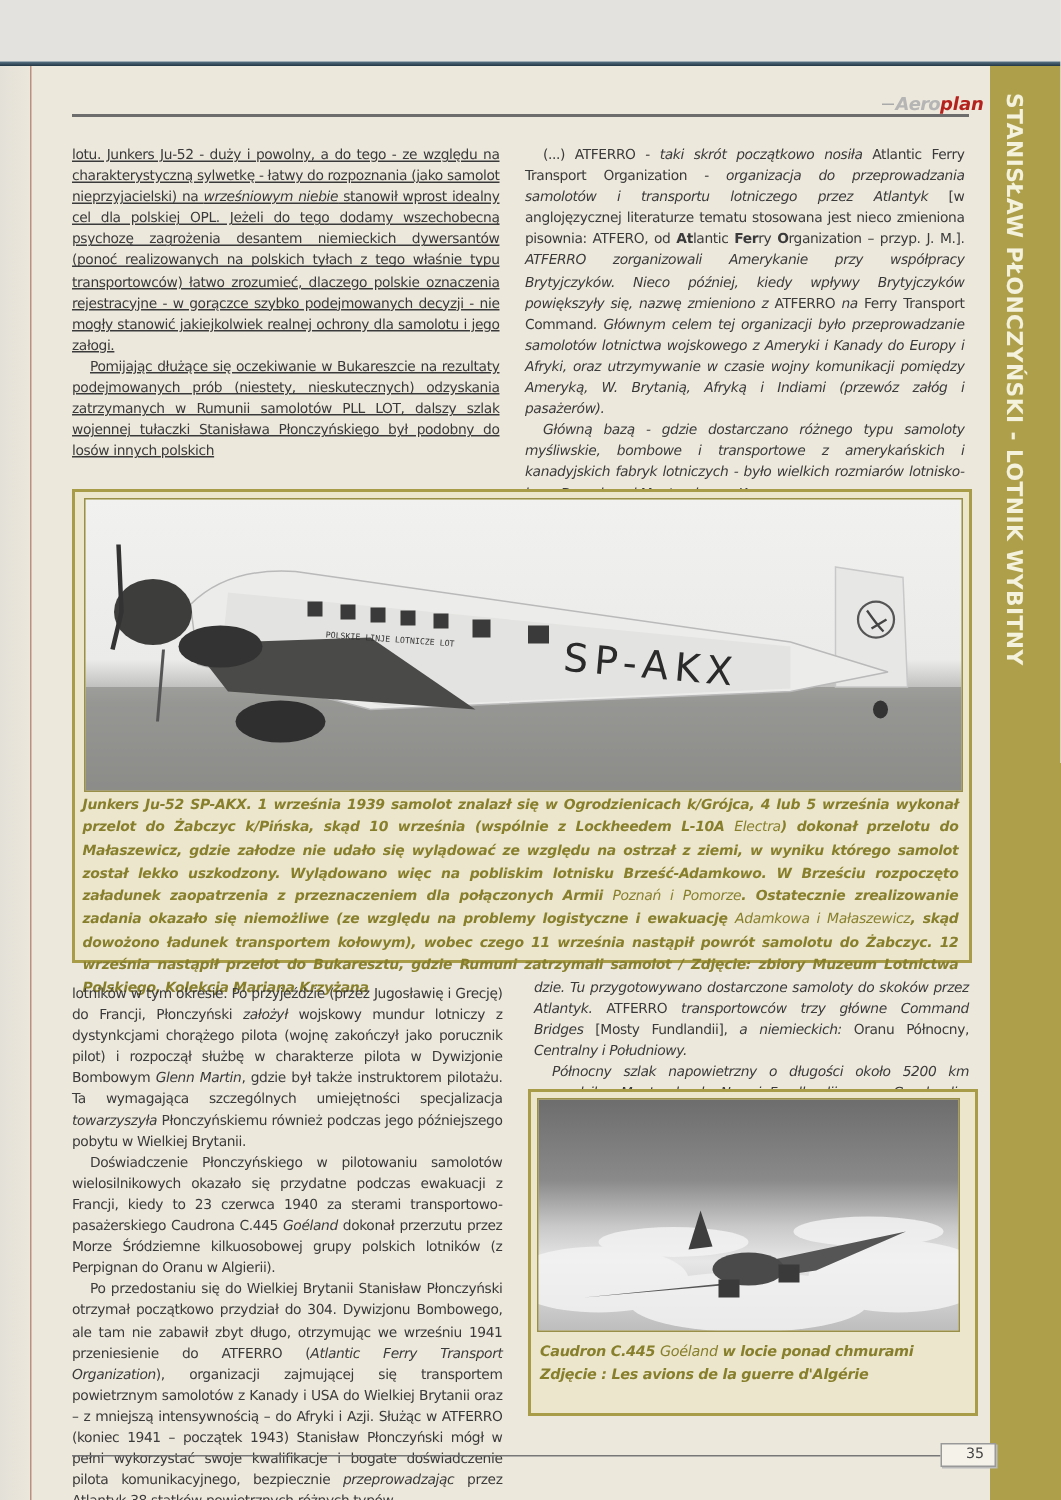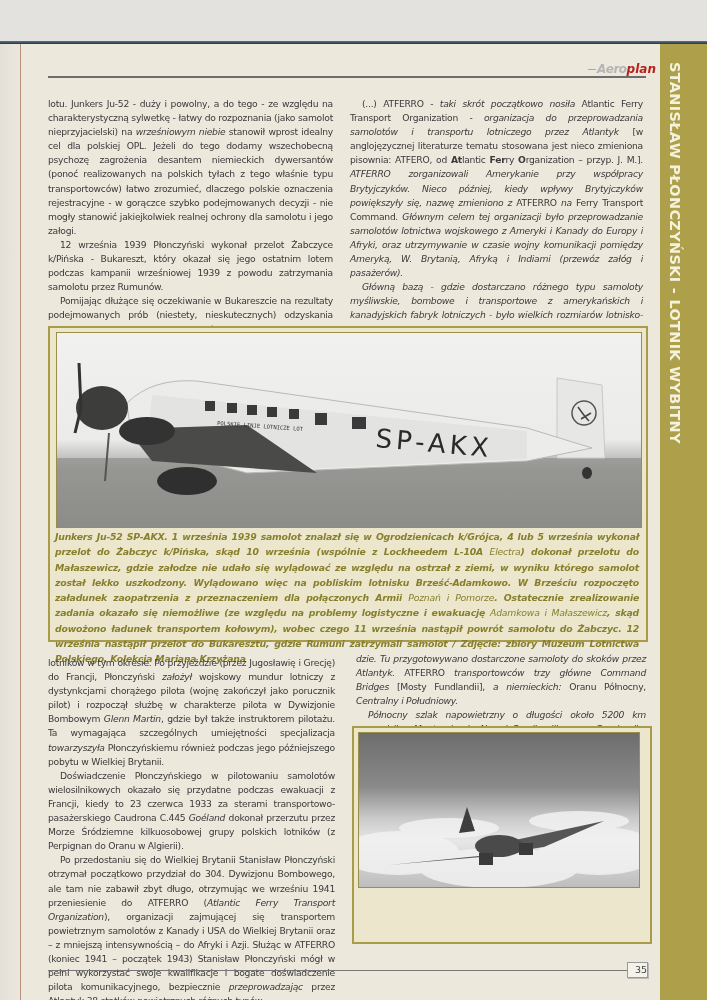--- a/index.html
+++ b/index.html
@@ -36,21 +36,21 @@
   .col {
     position: absolute; color: #3a3a3a;
     font-family: "DejaVu Sans", sans-serif; font-size: 9.2px; line-height: 14.1px;
     text-align: justify; letter-spacing: -0.25px;
   }
   .col p { margin: 0; text-indent: 12px; }
   .col p.noindent { text-indent: 0; }
   .col i { font-style: italic; }
   .col b { font-weight: bold; margin-top: 11px; }
 
-  #col-tl { left: 48px; top: 97px; width: 285px; }
+  #col-tl { left: 48px; top: 97px; width: 285px; text-decoration: underline; }
   #col-tr { left: 350px; top: 97px; width: 293px; }
   #col-bl { left: 48px; top: 656px; width: 287px; }
   #col-br { left: 356px; top: 652px; width: 290px; }
 
   .photo-frame {
     position: absolute; border: 2px solid #a99c48; background: #ece6cc;
   }
   #frame-main { left: 48px; top: 326px; width: 596px; height: 312px; }
   #frame-small { left: 352px; top: 726px; width: 296px; height: 214px; }
 
@@ -65,22 +65,23 @@
     font-style: italic; font-weight: bold; letter-spacing: -0.2px;
   }
   #caption-main { left: 5px; top: 201px; width: 584px; font-size: 9.3px; line-height: 15.3px; text-align: justify; }
   #caption-small { left: 6px; top: 166px; width: 280px; font-size: 9.6px; line-height: 15px; }
   .caption .light { font-weight: normal; }
 
   .page-num-rule { position: absolute; left: 48px; top: 970px; width: 580px; height: 1px; background: #777; }
   .page-num {
     position: absolute; left: 627px; top: 962px; width: 19px; height: 14px;
     background: #f5f2ea; border: 1px solid #999; box-shadow: 1px 1px 0 #bbb;
-    font-size: 9.5px; color: #444; text-align: right; line-height: 14px;
+    font-size: 9.5px; color: #444; text-align: left; line-height: 14px;
     font-family: "DejaVu Sans", sans-serif;
+    padding-left: 16px;
   }
 </style>
 </head>
 <body>
 
 <div class="scan-top"></div>
 <div class="scan-edge"></div>
 <div class="page"></div>
 <div class="fold"></div>
 <div class="fold-line"></div>
@@ -88,21 +89,20 @@
 <div class="side-band"></div>
 <div class="side-title">STANISŁAW PŁONCZYŃSKI - LOTNIK WYBITNY</div>
 
 <div class="logo">
   <span class="dash"></span><span class="a">Aero</span><span class="b">plan</span>
 </div>
 <div class="header-rule"></div>
 
 <div class="col" id="col-tl">
   <p class="noindent"><span>lotu. Junkers Ju-52 - duży i powolny, a do tego - ze względu na charakterystyczną sylwetkę - łatwy do rozpoznania (jako samolot nieprzyjacielski) na </span><i>wrześniowym niebie</i><span> stanowił wprost idealny cel dla polskiej OPL. Jeżeli do tego dodamy wszechobecną psychozę zagrożenia desantem niemieckich dywersantów (ponoć realizowanych na polskich tyłach z tego właśnie typu transportowców) łatwo zrozumieć, dlaczego polskie oznaczenia rejestracyjne - w gorączce szybko podejmowanych decyzji - nie mogły stanowić jakiejkolwiek realnej ochrony dla samolotu i jego załogi.</span></p>
-  <p>12 września 1939 Płonczyński wykonał przelot Żabczyce k/Pińska - Bukareszt, który okazał się jego ostatnim lotem podczas kampanii wrześniowej 1939 z powodu zatrzymania samolotu przez Rumunów.</p>
   <p>Pomijając dłużące się oczekiwanie w Bukareszcie na rezultaty podejmowanych prób (niestety, nieskutecznych) odzyskania zatrzymanych w Rumunii samolotów PLL LOT, dalszy szlak wojennej tułaczki Stanisława Płonczyńskiego był podobny do losów innych polskich</p>
 </div>
 
 <div class="col" id="col-tr">
   <p><span>(...) ATFERRO - </span><i>taki skrót początkowo nosiła</i><span> Atlantic Ferry Transport Organization - </span><i>organizacja do przeprowadzania samolotów i transportu lotniczego przez Atlantyk</i><span> [w anglojęzycznej literaturze tematu stosowana jest nieco zmieniona pisownia: ATFERO, od </span><b>At</b><span>lantic </span><b>Fer</b><span>ry </span><b>O</b><span>rganization – przyp. J. M.]. </span><i>ATFERRO zorganizowali Amerykanie przy współpracy Brytyjczyków. Nieco później, kiedy wpływy Brytyjczyków powiększyły się, nazwę zmieniono z </i><span>ATFERRO</span><i> na </i><span>Ferry Transport Command</span><i>. Głównym celem tej organizacji było przeprowadzanie samolotów lotnictwa wojskowego z Ameryki i Kanady do Europy i Afryki, oraz utrzymywanie w czasie wojny komunikacji pomiędzy Ameryką, W. Brytanią, Afryką i Indiami (przewóz załóg i pasażerów).</i></p>
   <p><i>Główną bazą - gdzie dostarczano różnego typu samoloty myśliwskie, bombowe i transportowe z amerykańskich i kanadyjskich fabryk lotniczych - było wielkich rozmiarów lotnisko-baza Dorval, pod Montrealem w Kana-</i></p>
 </div>
 
 <div class="photo-frame" id="frame-main">
   <div class="photo" id="photo-main">
@@ -139,21 +139,21 @@
       <ellipse cx="530" cy="140" rx="5" ry="6" fill="#333"></ellipse>
       <text x="160" y="92" font-size="5.5" fill="#333" font-family="DejaVu Sans Mono, monospace" transform="rotate(4 160 92)">POLSKIE LINJE LOTNICZE LOT</text>
       <text x="318" y="114" font-size="26" fill="#2a2a2a" font-family="DejaVu Sans, sans-serif" letter-spacing="4" transform="rotate(5 318 114)">SP-AKX</text>
     </svg>
   </div>
   <div class="caption" id="caption-main"><span>Junkers Ju-52 SP-AKX. 1 września 1939 samolot znalazł się w Ogrodzienicach k/Grójca, 4 lub 5 września wykonał przelot do Żabczyc k/Pińska, skąd 10 września (wspólnie z Lockheedem L-10A </span><span class="light">Electra</span><span>) dokonał przelotu do Małaszewicz, gdzie załodze nie udało się wylądować ze względu na ostrzał z ziemi, w wyniku którego samolot został lekko uszkodzony. Wylądowano więc na pobliskim lotnisku Brześć-Adamkowo. W Brześciu rozpoczęto załadunek zaopatrzenia z przeznaczeniem dla połączonych Armii </span><span class="light">Poznań i Pomorze</span><span>. Ostatecznie zrealizowanie zadania okazało się niemożliwe (ze względu na problemy logistyczne i ewakuację </span><span class="light">Adamkowa i Małaszewicz</span><span>, skąd dowożono ładunek transportem kołowym), wobec czego 11 września nastąpił powrót samolotu do Żabczyc. 12 września nastąpił przelot do Bukaresztu, gdzie Rumuni zatrzymali samolot / Zdjęcie: zbiory Muzeum Lotnictwa Polskiego, Kolekcja Mariana Krzyżana</span></div>
 </div>
 
 <div class="col" id="col-bl">
   <p class="noindent"><span>lotników w tym okresie. Po przyjeździe (przez Jugosławię i Grecję) do Francji, Płonczyński </span><i>założył</i><span> wojskowy mundur lotniczy z dystynkcjami chorążego pilota (wojnę zakończył jako porucznik pilot) i rozpoczął służbę w charakterze pilota w Dywizjonie Bombowym </span><i>Glenn Martin</i><span>, gdzie był także instruktorem pilotażu. Ta wymagająca szczególnych umiejętności specjalizacja </span><i>towarzyszyła</i><span> Płonczyńskiemu również podczas jego późniejszego pobytu w Wielkiej Brytanii.</span></p>
-  <p><span>Doświadczenie Płonczyńskiego w pilotowaniu samolotów wielosilnikowych okazało się przydatne podczas ewakuacji z Francji, kiedy to 23 czerwca 1933 za sterami transportowo-pasażerskiego Caudrona C.445 </span><i>Goéland</i><span> dokonał przerzutu przez Morze Śródziemne kilkuosobowej grupy polskich lotników (z Perpignan do Oranu w Algierii).</span></p>
+  <p><span>Doświadczenie Płonczyńskiego w pilotowaniu samolotów wielosilnikowych okazało się przydatne podczas ewakuacji z Francji, kiedy to 23 czerwca 1940 za sterami transportowo-pasażerskiego Caudrona C.445 </span><i>Goéland</i><span> dokonał przerzutu przez Morze Śródziemne kilkuosobowej grupy polskich lotników (z Perpignan do Oranu w Algierii).</span></p>
   <p><span>Po przedostaniu się do Wielkiej Brytanii Stanisław Płonczyński otrzymał początkowo przydział do 304. Dywizjonu Bombowego, ale tam nie zabawił zbyt długo, otrzymując we wrześniu 1941 przeniesienie do ATFERRO (</span><i>Atlantic Ferry Transport Organization</i><span>), organizacji zajmującej się transportem powietrznym samolotów z Kanady i USA do Wielkiej Brytanii oraz – z mniejszą intensywnością – do Afryki i Azji. Służąc w ATFERRO (koniec 1941 – początek 1943) Stanisław Płonczyński mógł w pełni wykorzystać swoje kwalifikacje i bogate doświadczenie pilota komunikacyjnego, bezpiecznie </span><i>przeprowadzając</i><span> przez Atlantyk 38 statków powietrznych różnych typów.</span></p>
 </div>
 
 <div class="col" id="col-br">
   <p class="noindent"><i>dzie. Tu przygotowywano dostarczone samoloty do skoków przez Atlantyk. </i><span>ATFERRO</span><i> transportowców trzy główne </i><i>Command Bridges</i><span> [Mosty Fundlandii], </span><i>a niemieckich:</i><span> Oranu Północny, </span><i>Centralny i Południowy.</i></p>
   <p><i>Północny szlak napowietrzny o długości około 5200 km prowadził z Montrealu do Nowej Fundlandii, przez Grenlandię, Islandię do Szkocji.</i></p>
 </div>
 
 <div class="photo-frame" id="frame-small">
   <div class="photo" id="photo-small">
@@ -165,16 +165,20 @@
           <ellipse cx="90" cy="95" rx="50" ry="10"></ellipse>
         <ellipse cx="220" cy="88" rx="50" ry="10"></ellipse>
       </g>
       <path d="M30 132 L122 124 L132 112 L245 88 L185 114 L130 122 Z" fill="#555"></path>
       <path d="M108 74 L116 98 L100 100 Z" fill="#3e3e3e"></path>
       <ellipse cx="140" cy="113" rx="24" ry="11" fill="#4a4a4a"></ellipse>
       <rect x="120" y="120" width="14" height="12" fill="#3a3a3a"></rect>
       <rect x="160" y="110" width="14" height="12" fill="#3a3a3a"></rect>
     </svg>
   </div>
+  <div class="caption" id="caption-small">
+    <div><span>Caudron C.445 </span><span class="light">Goéland</span><span> w locie ponad chmurami</span></div>
+    <div>Zdjęcie : Les avions de la guerre d'Algérie</div>
+  </div>
 </div>
 
 <div class="page-num-rule"></div>
 <div class="page-num">35</div>
 
 </body></html>

